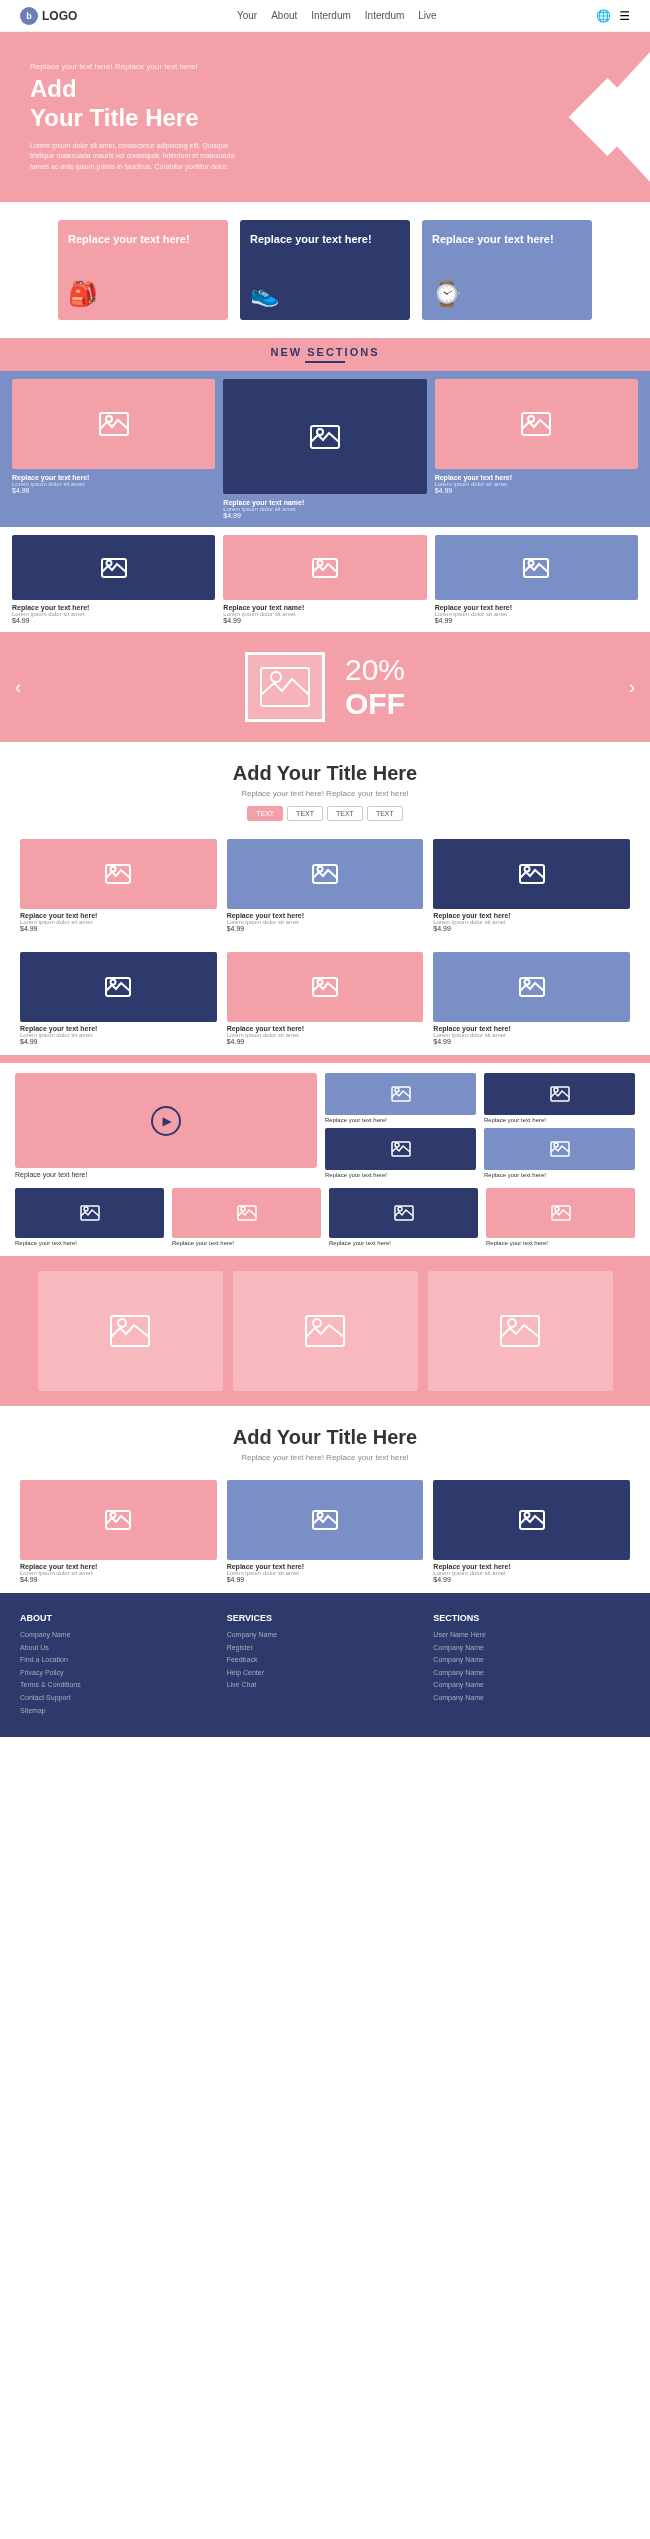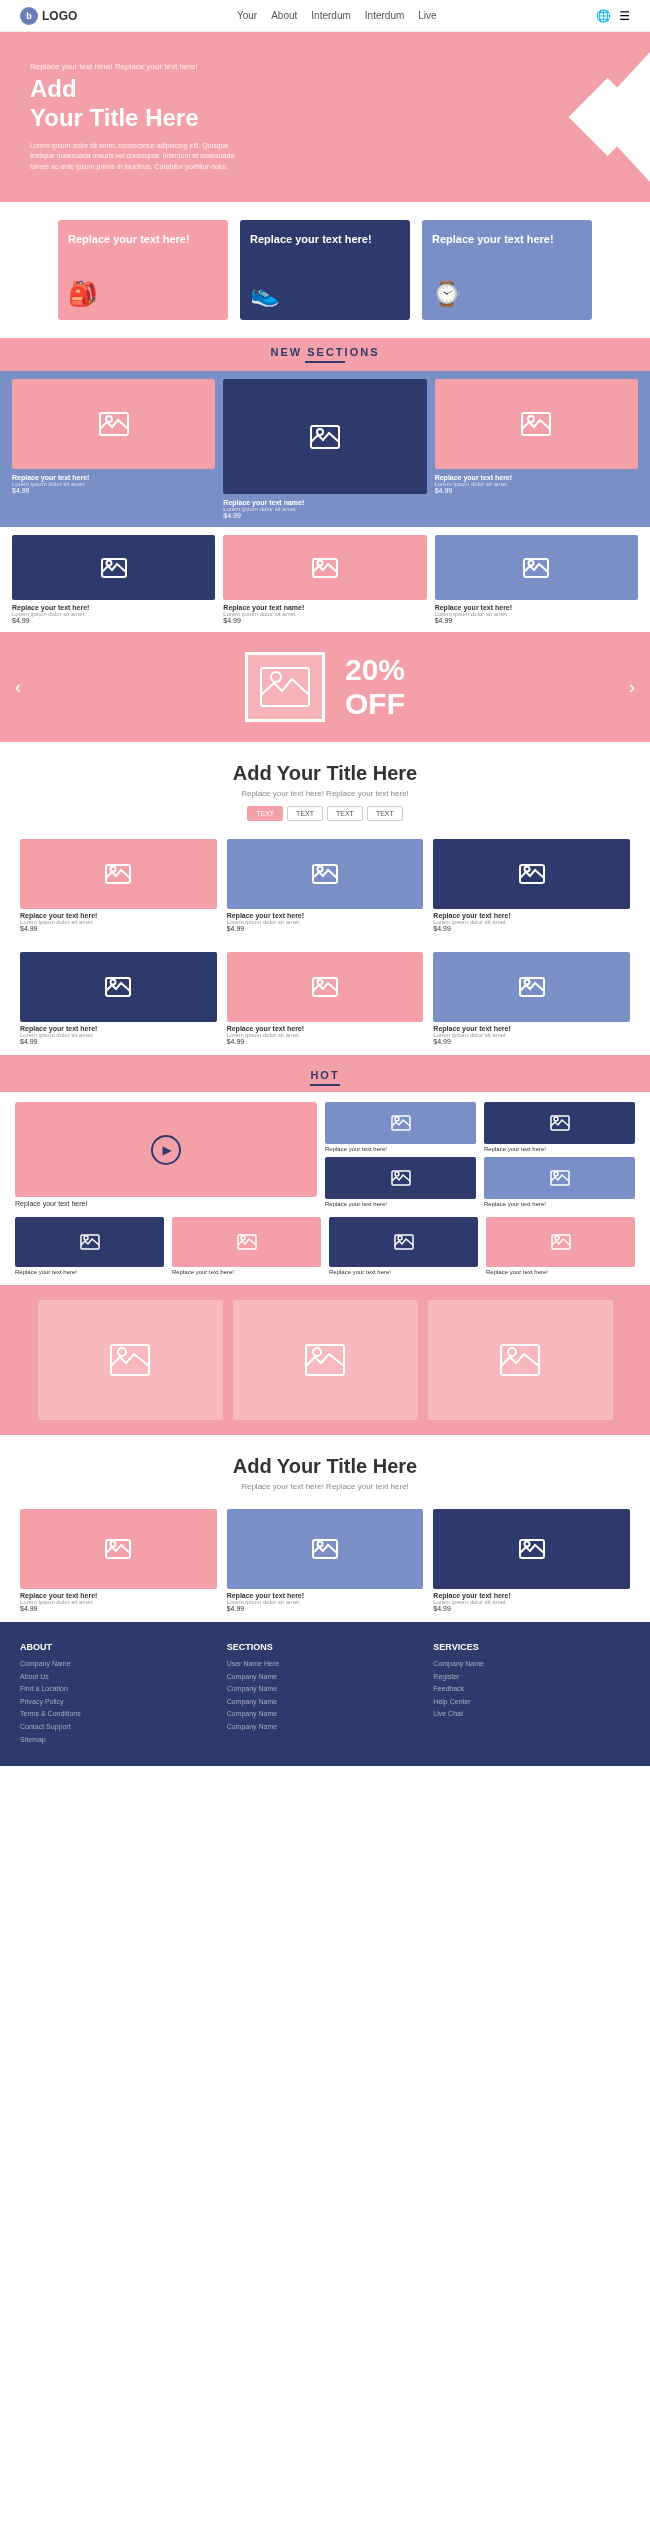--- a/index.html
+++ b/index.html
@@ -253,21 +253,21 @@
 <div class="banner-sale">
   <span class="banner-arrow-left">‹</span>
   <div class="banner-sale-img">
     <svg width="50" height="40" viewBox="0 0 50 40" fill="none">
         <rect x="1" y="1" width="48" height="38" rx="2" stroke="white" stroke-width="2"></rect>
         <path d="M1 28L14 16L22 24L32 12L49 28" stroke="white" stroke-width="2"></path>
         <circle cx="16" cy="10" r="5" stroke="white" stroke-width="2"></circle>
       </svg>
   </div>
   <div>
-    <div style="font-size:30px; font-weight:bold; color:#fff;">20%</div>
+    <div style="font-size:30px; font-weight:normal; color:#fff;">20%</div>
     <div style="font-size:30px; font-weight:bold; color:#fff;">OFF</div>
   </div>
   <span class="banner-arrow-right">›</span>
 </div>
 
 <div class="title-section">
   <h2>Add Your Title Here</h2>
   <p>Replace your text here!  Replace your text here!</p>
   <div class="title-tabs">
     <span class="title-tab active">TEXT</span>
@@ -349,24 +349,20 @@
           <circle cx="8" cy="5" r="2.5" stroke="white" stroke-width="2"></circle>
         </svg>
     </div>
     <div style="font-size:7px; font-weight:bold; color:#333; margin-top:3px;">Replace your text here!</div>
     <div style="font-size:6px; color:#999;">Lorem ipsum dolor sit amet</div>
     <div style="font-size:7px; color:#333;">$4.99</div>
   </div>
 </div>
 
 <div class="hot-section">
-  <div class="hot-banner">
-    <span>HOT</span>
-    <div style="width:30px; height:2px; background:#2d3a6b; margin:3px auto 0;"></div>
-  </div>
   <div class="hot-content">
     <div class="hot-grid-top">
 
       <div>
         <div class="hot-video">
           <div class="hot-play">
             <span style="font-size:12px; color:#2d3a6b; margin-left:2px;">▶</span>
           </div>
         </div>
         <div style="font-size:7px; color:#333; margin-top:3px;">Replace your text here!</div>
@@ -539,24 +535,24 @@
 </div>
 
 <footer class="footer-section">
   <div class="footer-col">
     <h4>ABOUT</h4>
     <p>
       Company Name<br>About Us<br>Find a Location<br>Privacy Policy<br>Terms &amp; Conditions<br>Contact Support<br>Sitemap
     </p>
   </div>
   <div class="footer-col">
+    <h4>SERVICES</h4>
+    <p>
+      Company Name<br>Register<br>Feedback<br>Help Center<br>Live Chat
+    </p>
+  </div>
+  <div class="footer-col">
     <h4>SECTIONS</h4>
     <p>
       User Name Here<br>Company Name<br>Company Name<br>Company Name<br>Company Name<br>Company Name
     </p>
   </div>
-  <div class="footer-col">
-    <h4>SERVICES</h4>
-    <p>
-      Company Name<br>Register<br>Feedback<br>Help Center<br>Live Chat
-    </p>
-  </div>
 </footer>
 
 </body></html>

